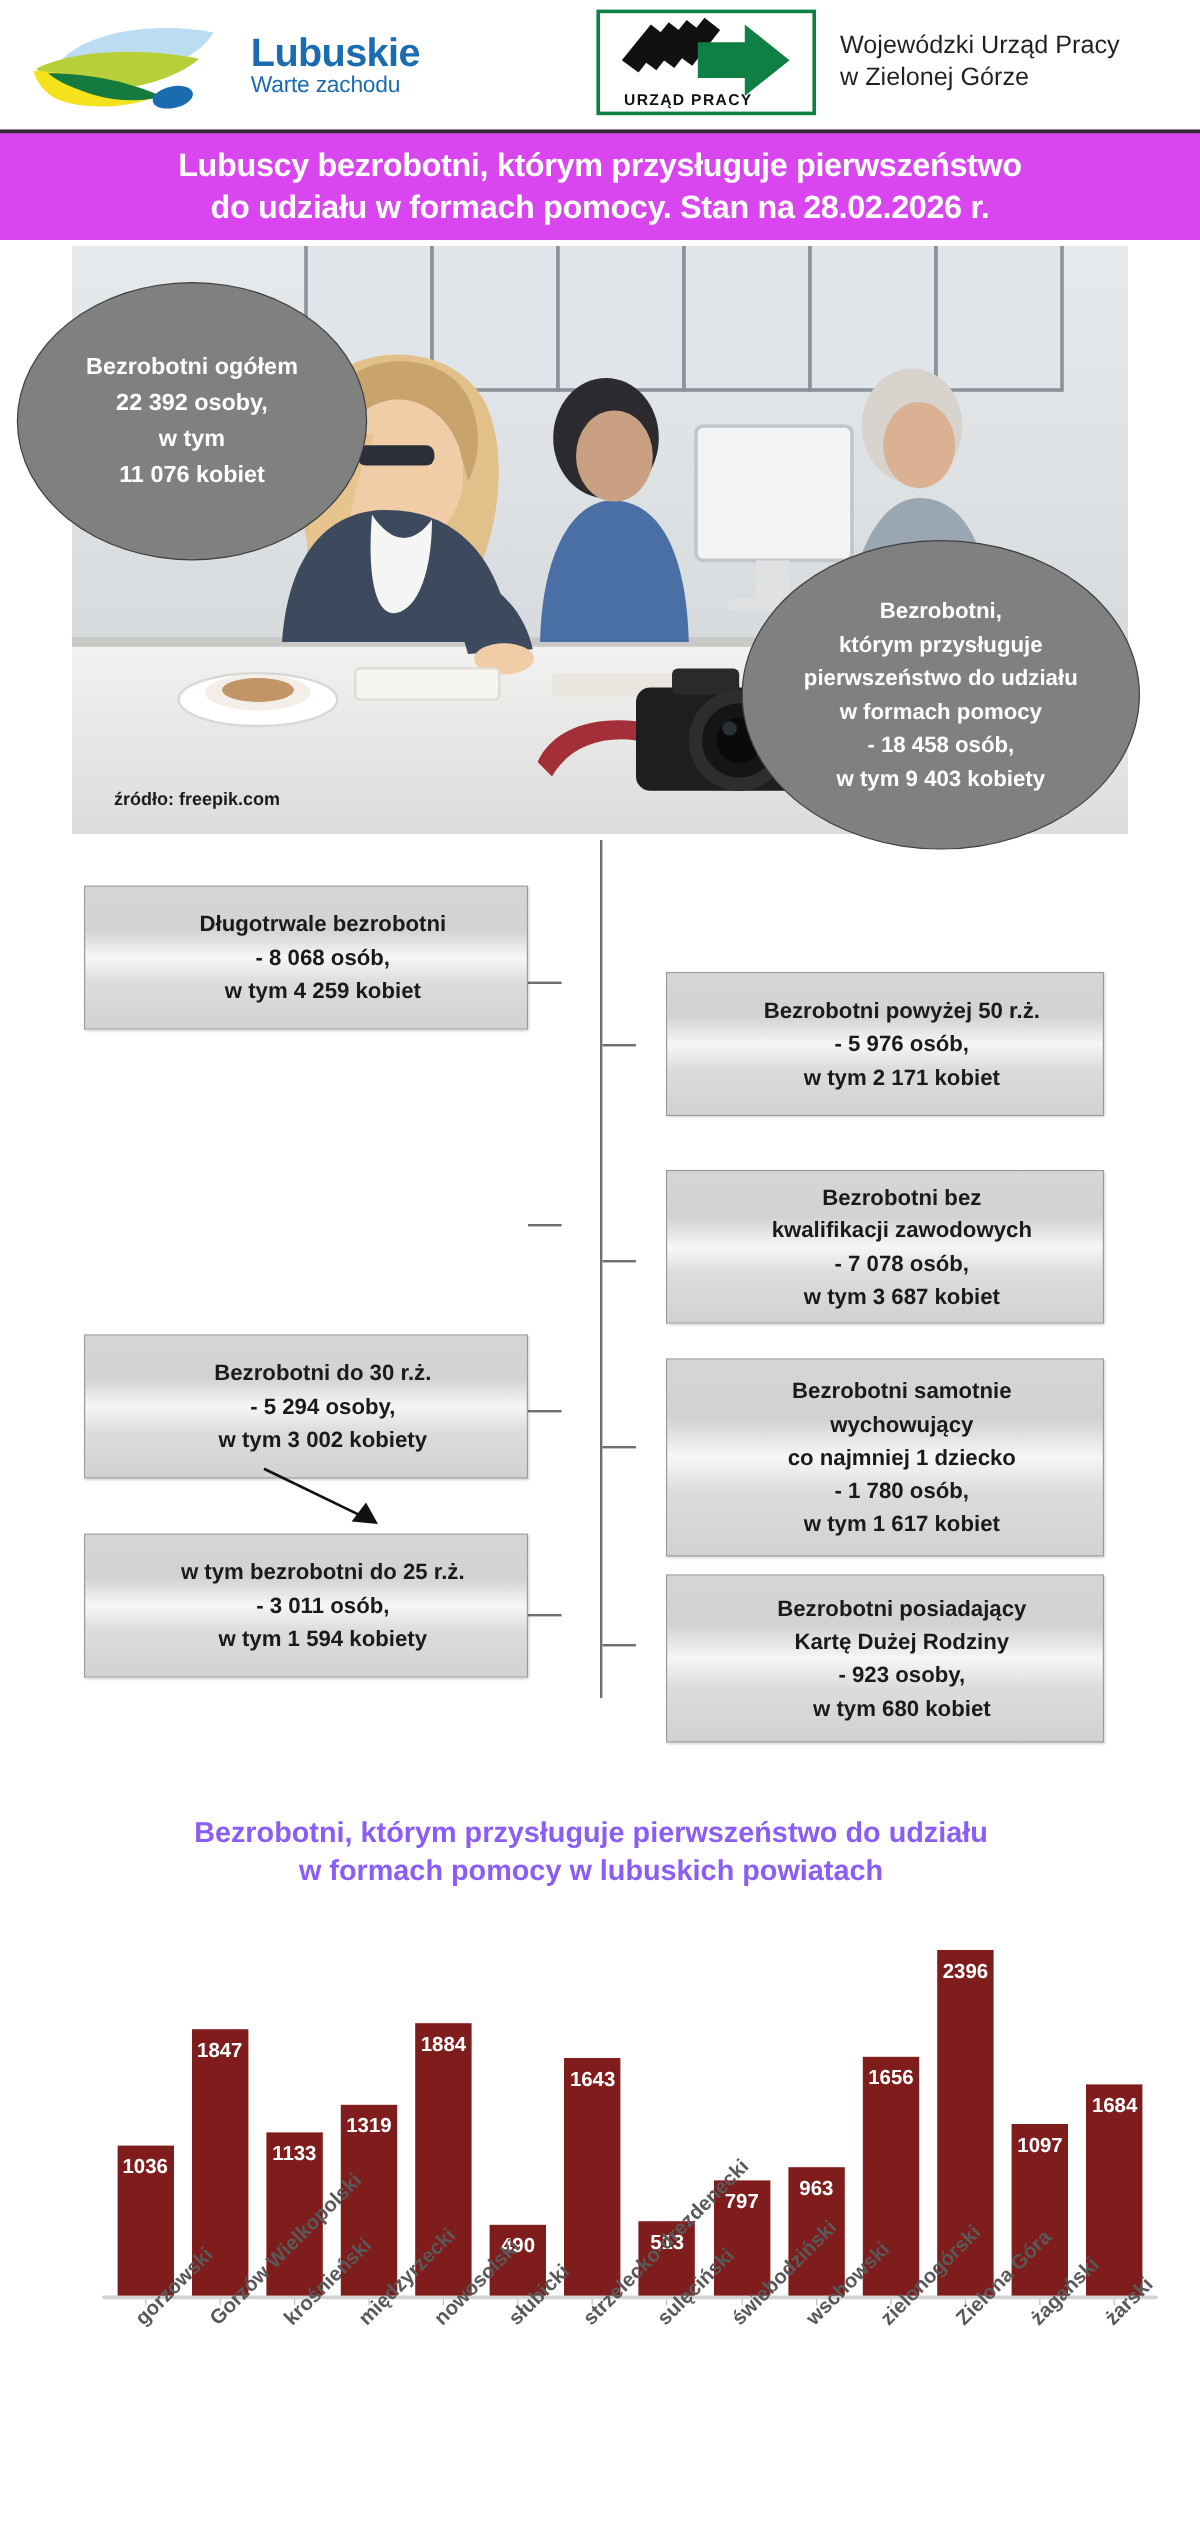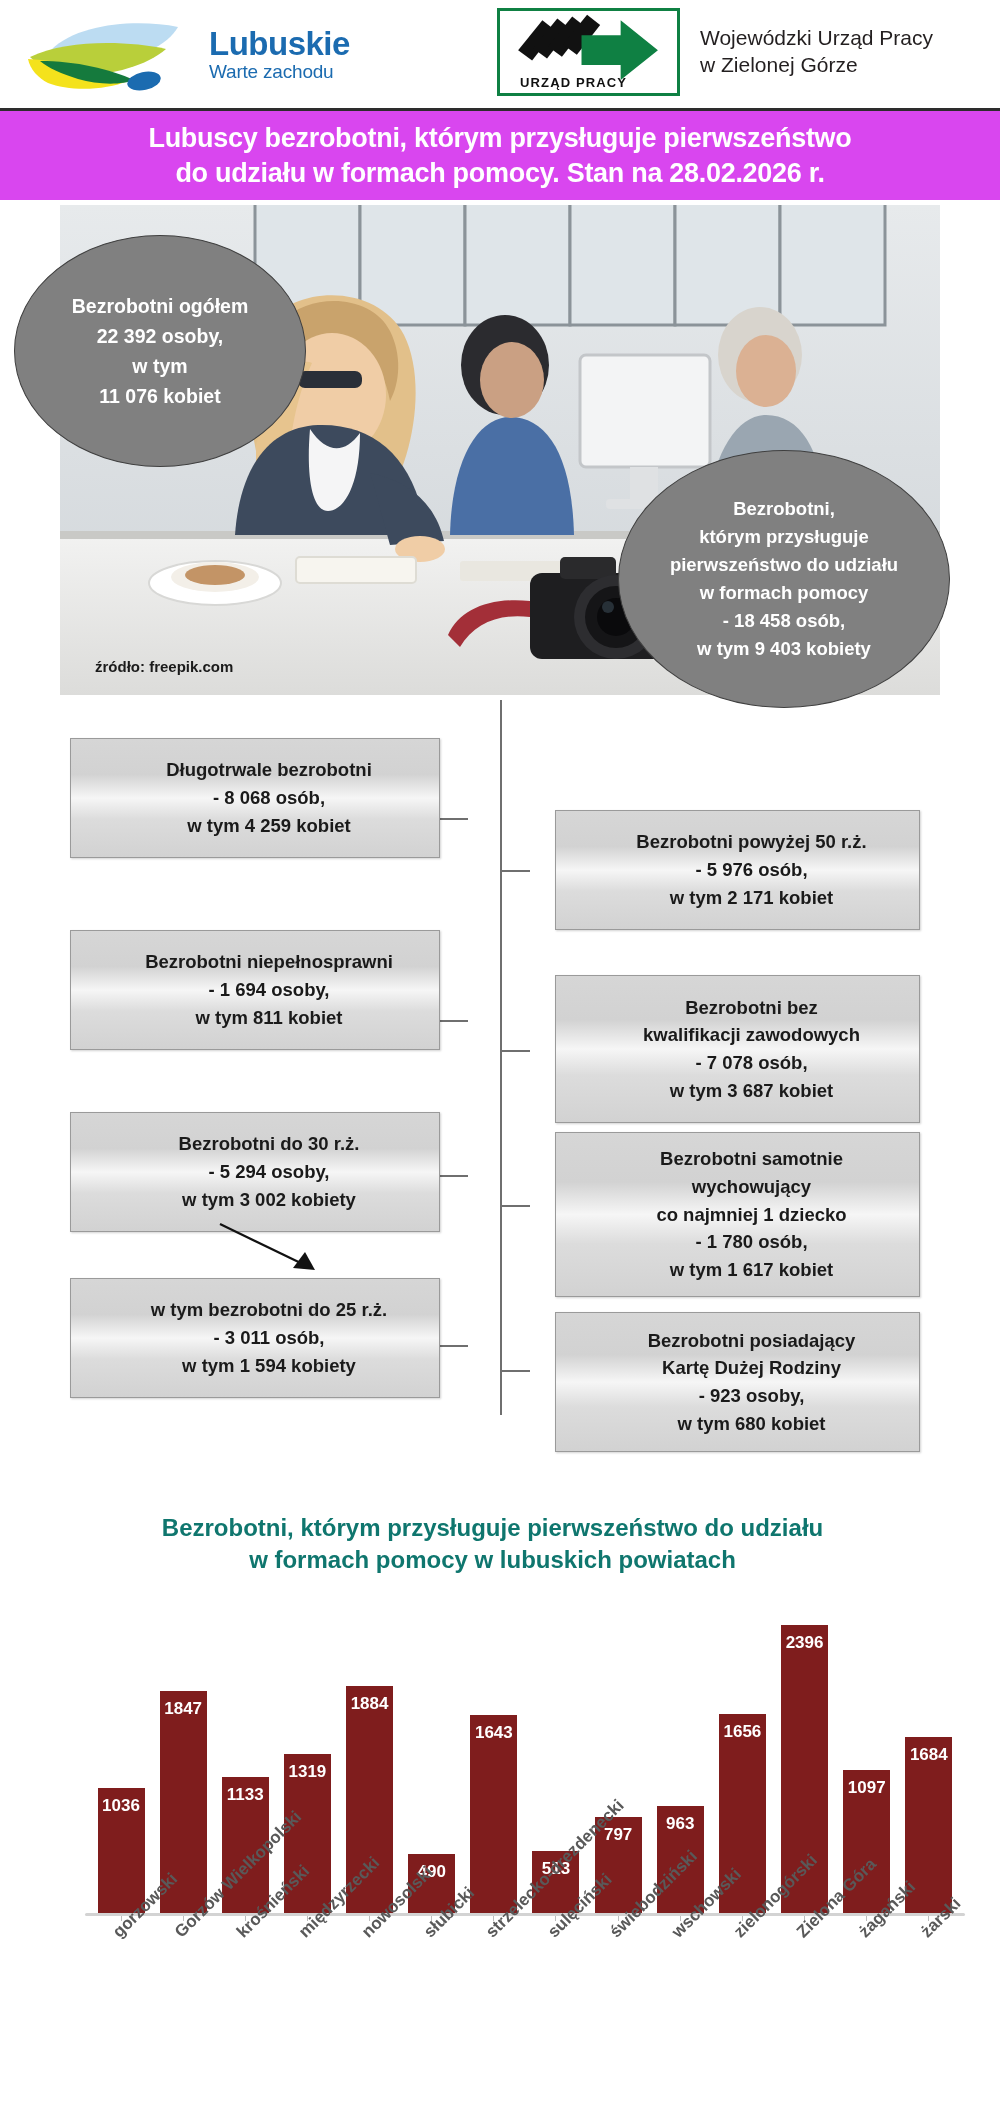--- a/index.html
+++ b/index.html
@@ -182,21 +182,21 @@
 
   
   .chart-title {
     position: absolute;
     left: 0; top: 1512px;
     width: 985px;
     text-align: center;
     font-size: 24px;
     font-weight: bold;
     line-height: 1.35;
-    color: #0f766e;
+    color: #8b5cf6;
   }
   .chart {
     position: absolute;
     left: 60px; top: 1600px;
     width: 910px; height: 513px;
   }
   .plot {
     position: absolute;
     left: 35px; top: 0;
     width: 860px; height: 313px;
@@ -415,45 +415,40 @@
   <div class="tick" style="left:502px; top:350px;"></div>
   <div class="tick" style="left:502px; top:505px;"></div>
   <div class="tick" style="left:502px; top:670px;"></div>
 
   <div class="infobox col-left" style="top:38px; height:120px;">
     <div>Długotrwale bezrobotni</div>
     <div>- 8 068 osób,</div>
     <div>w tym 4 259 kobiet</div>
   </div>
 
-  <div class="infobox col-left" style="top:230px; height:120px;">
-    <div>Bezrobotni niepełnosprawni</div>
-    <div>- 1 694 osoby,</div>
-    <div>w tym 811 kobiet</div>
-  </div>
 
   <div class="infobox col-left" style="top:412px; height:120px;">
     <div>Bezrobotni  do 30 r.ż.</div>
     <div>- 5 294 osoby,</div>
     <div>w tym 3 002 kobiety</div>
   </div>
 
   <div class="infobox col-left" style="top:578px; height:120px;">
     <div>w tym bezrobotni do 25 r.ż.</div>
     <div>- 3 011 osób,</div>
     <div>w tym 1 594 kobiety</div>
   </div>
 
   <div class="infobox col-right" style="top:110px; height:120px;">
     <div>Bezrobotni powyżej 50 r.ż.</div>
     <div>- 5 976 osób,</div>
     <div>w tym 2 171 kobiet</div>
   </div>
 
-  <div class="infobox col-right" style="top:275px; height:148px;">
+  <div class="infobox col-right" style="top:275px; height:128px;">
     <div>Bezrobotni bez</div>
     <div>kwalifikacji zawodowych</div>
     <div>- 7 078 osób,</div>
     <div>w tym 3 687 kobiet</div>
   </div>
 
   <div class="infobox col-right" style="top:432px; height:165px;">
     <div>Bezrobotni samotnie</div>
     <div>wychowujący</div>
     <div>co najmniej 1 dziecko</div>

